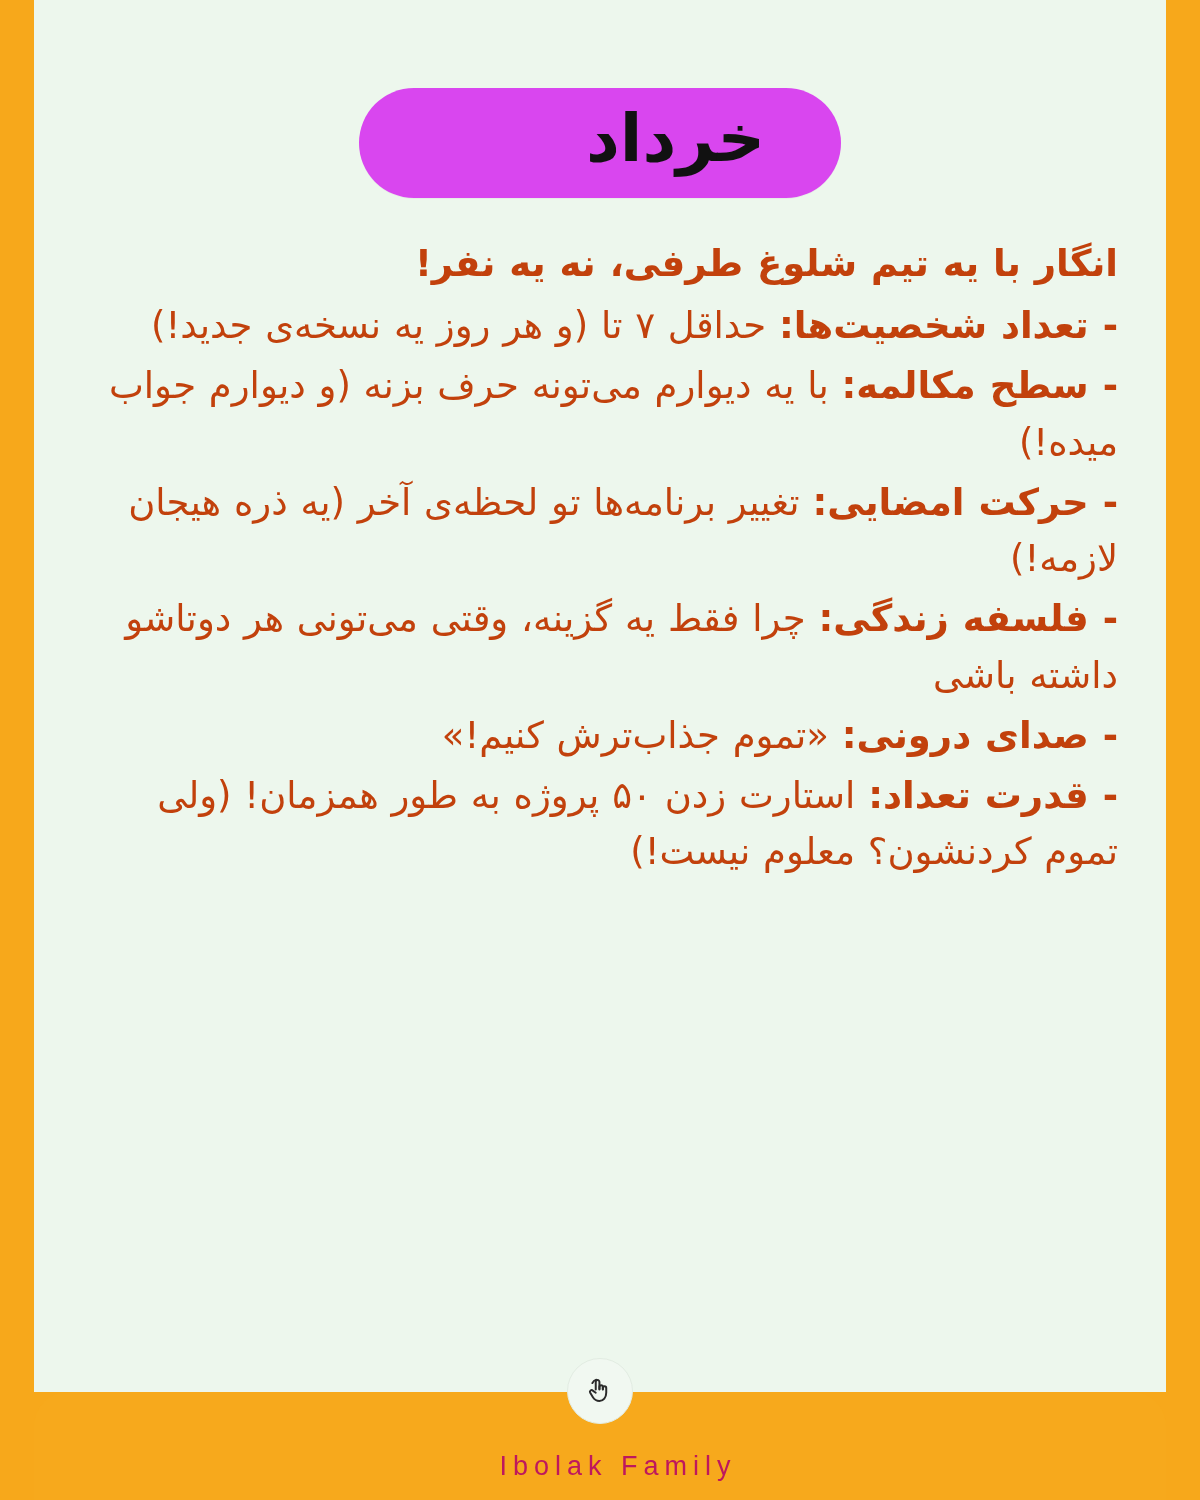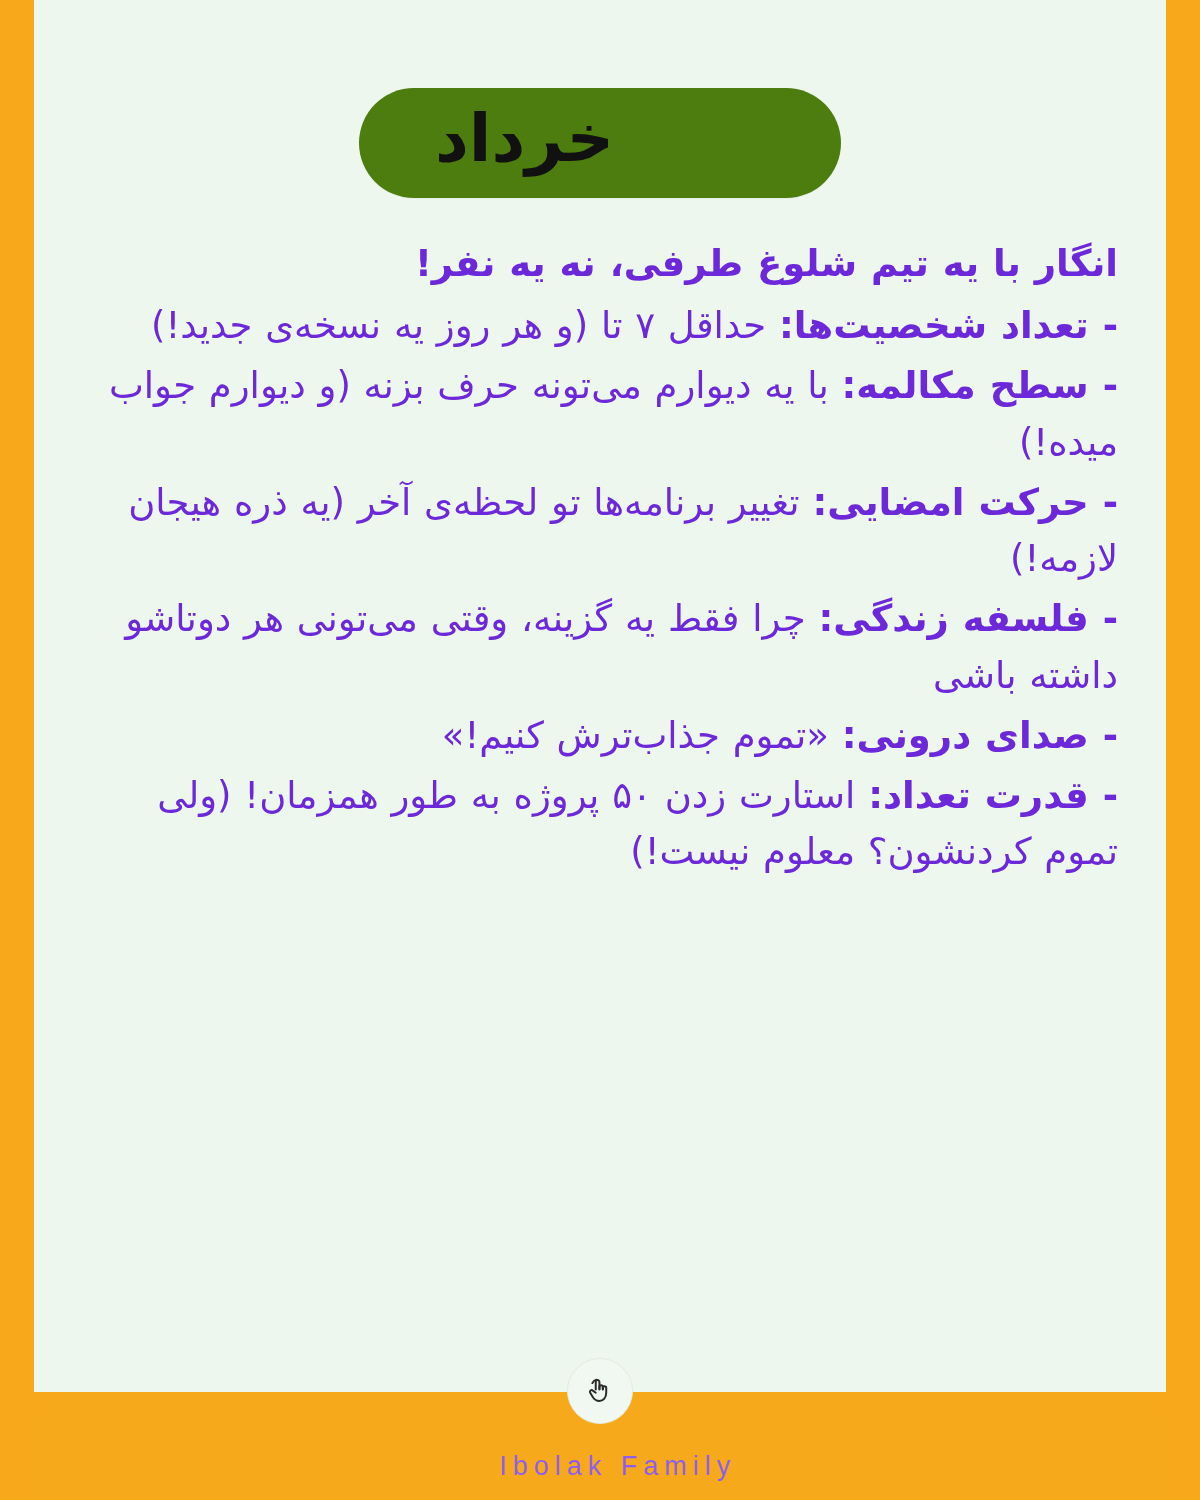--- a/index.html
+++ b/index.html
@@ -47,25 +47,25 @@
   
   .title-wrap {
     position: absolute;
     top: 88px;
     left: 0;
     right: 0;
     display: flex;
     justify-content: center;
   }
   .title-pill {
-    background: #4d7c0f;
+    background: #d946ef;
     border-radius: 60px;
     padding: 18px 76px 26px 76px;
     min-width: 330px;
-    text-align: left;
+    text-align: right;
     box-shadow: 0 1px 0 rgba(0,0,0,0.03);
   }
   .title-pill .title-text {
     font-family: "DejaVu Sans", sans-serif;
     font-size: 66px;
     line-height: 1;
     font-weight: 700;
     color: #111111;
     letter-spacing: 1px;
     display: block;
@@ -76,21 +76,21 @@
     position: absolute;
     top: 236px;
     left: 48px;
     right: 48px;
     text-align: right;
     direction: rtl;
   }
   .para {
     font-size: 37px;
     line-height: 1.52;
-    color: #6d28d9;
+    color: #c2410c;
     margin: 0 0 4px 0;
     font-weight: 400;
     word-spacing: 1px;
   }
   .para.headline {
     font-weight: 700;
     margin-bottom: 6px;
   }
   .para .lbl {
     font-weight: 700;
@@ -143,21 +143,21 @@
   }
   .brand {
     position: absolute;
     left: 0;
     right: 0;
     bottom: 18px;
     text-align: center;
     font-family: "Liberation Sans", sans-serif;
     font-size: 27px;
     letter-spacing: 6px;
-    color: #8b5cf6;
+    color: #be185d;
     direction: ltr;
     padding-left: 36px;
   }
 </style>
 </head>
 <body>
 
 <div class="page">
 
   <div class="edge-bar left"></div>

